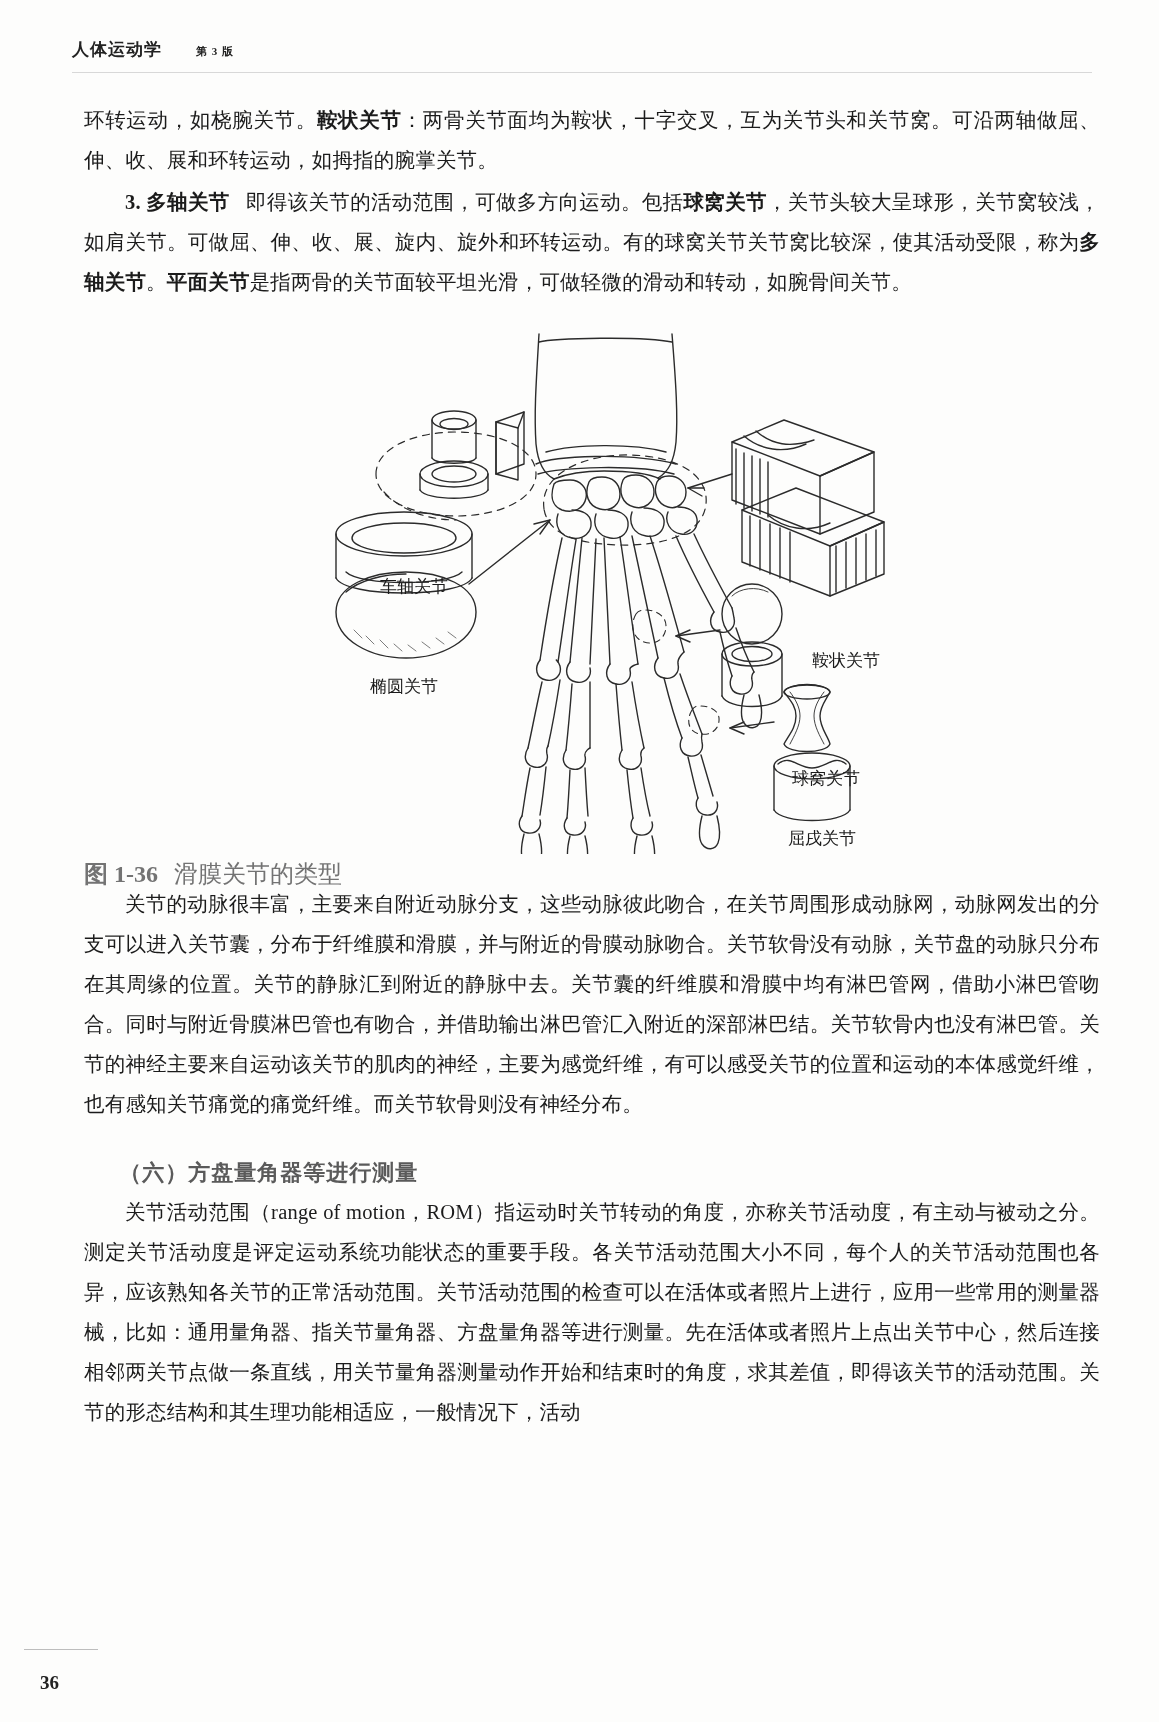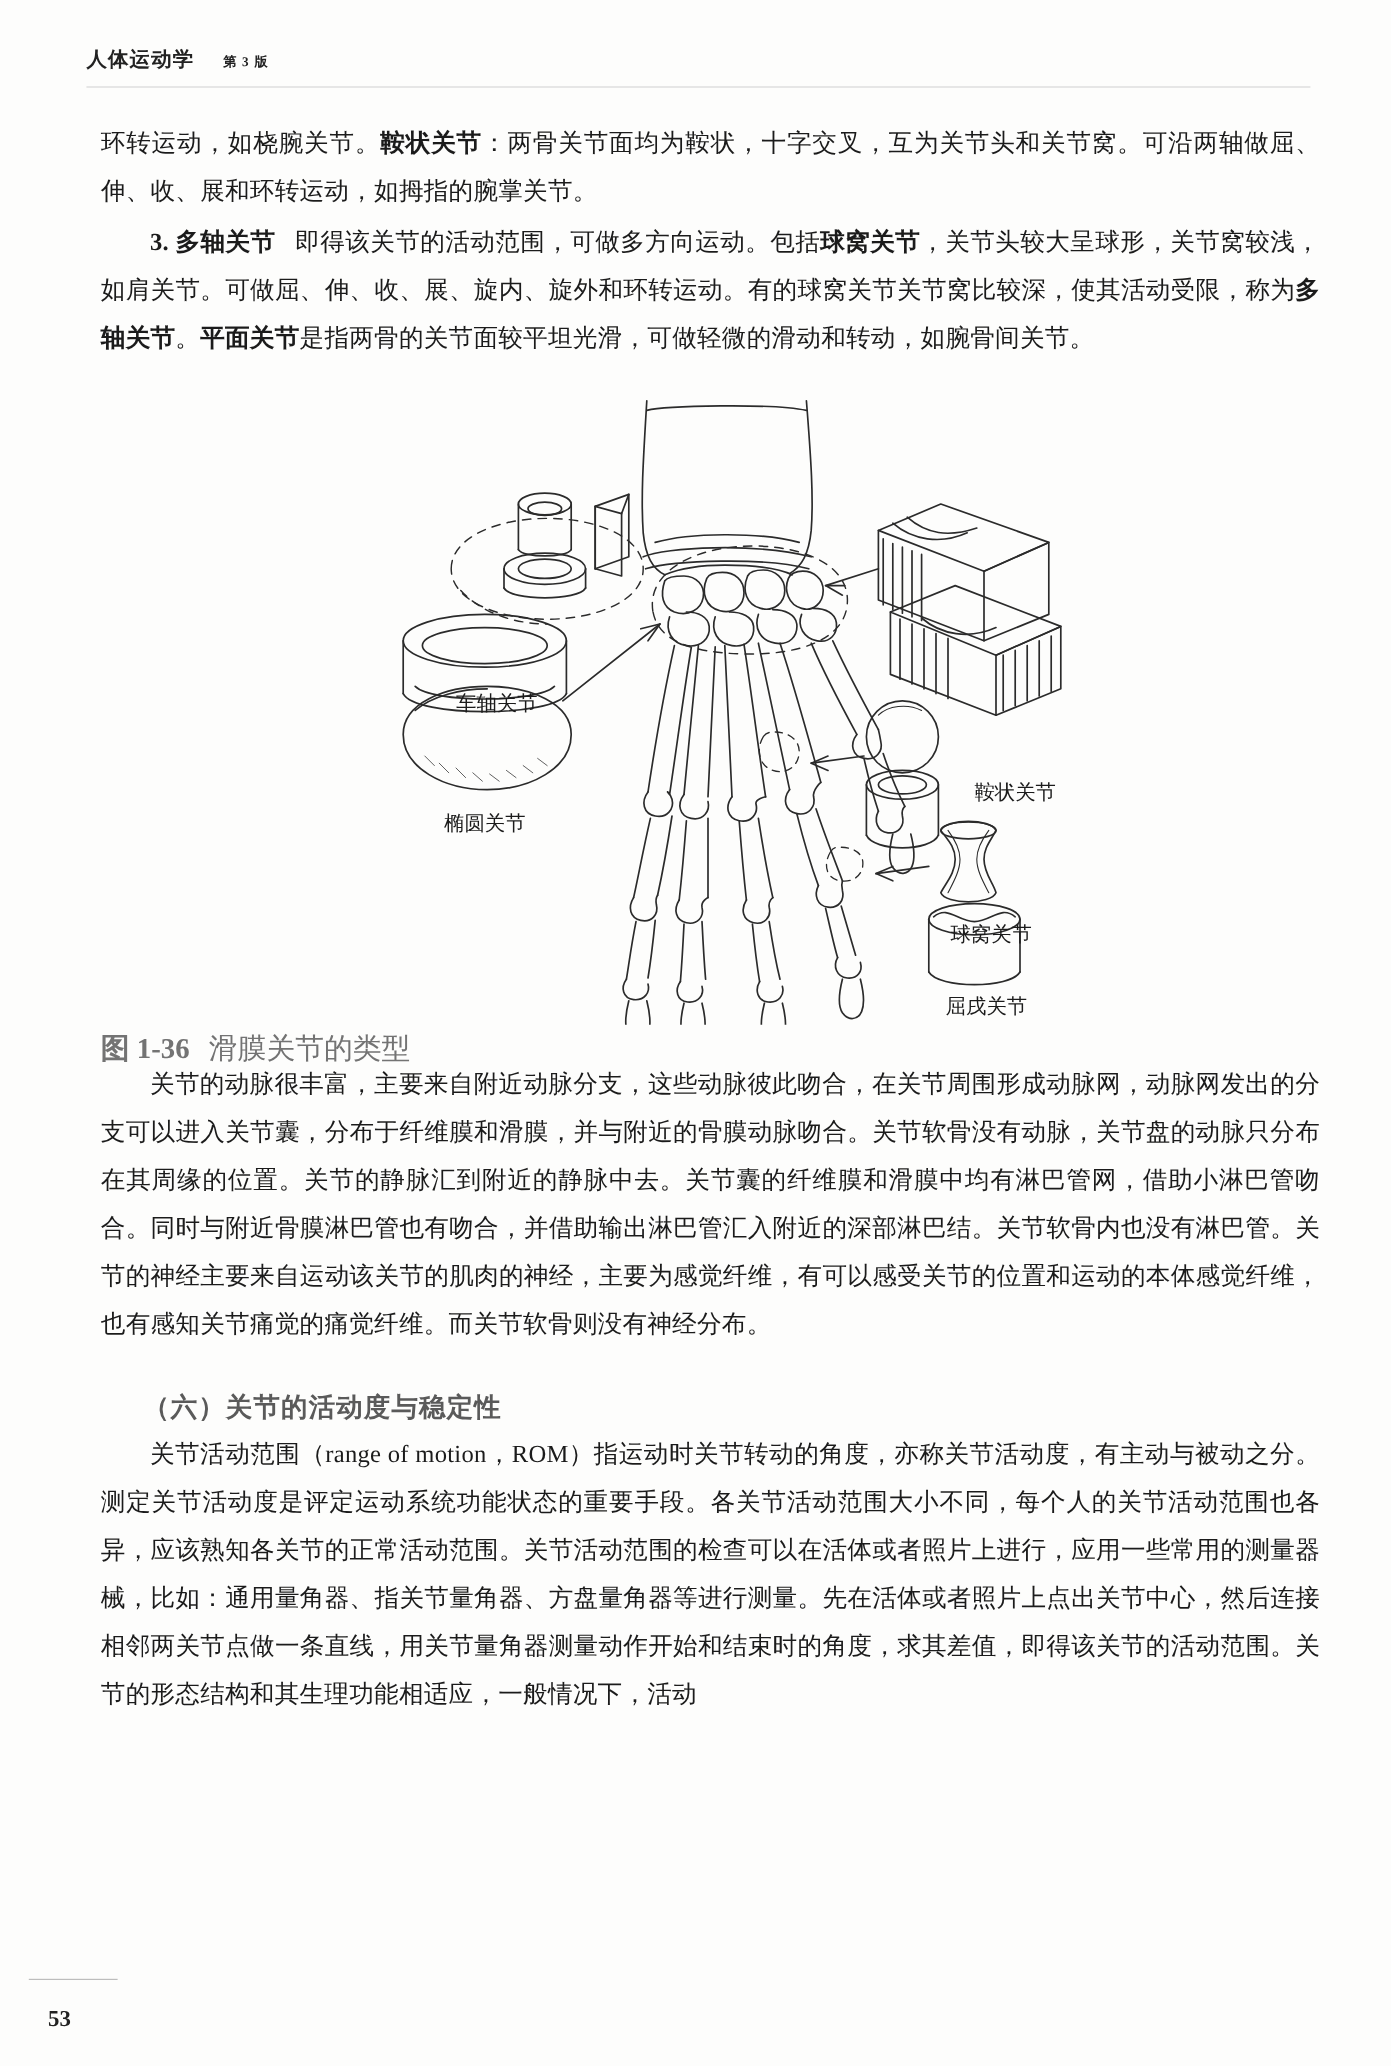--- a/index.html
+++ b/index.html
@@ -20,21 +20,21 @@
     inset: 0;
     background: #fdfdfc;
   }
   
   .runhead {
     position: absolute;
     left: 72px;
     top: 38px;
     display: flex;
     align-items: baseline;
-    gap: 24px;
+    gap: 34px;
   }
   .runhead .book-title {
     font-size: 17px;
     font-weight: bold;
     letter-spacing: 1px;
     color: #222;
   }
   .runhead .edition {
     font-size: 11px;
     font-weight: bold;
@@ -313,20 +313,20 @@
         <text class="svglabel" x="738" y="520" text-anchor="middle">屈戌关节</text>
       </svg>
 
       <div class="fig-caption">
         <span class="fig-num">图 1-36</span><span>滑膜关节的类型</span>
       </div>
     </div>
 
     <p class="body indent">关节的动脉很丰富，主要来自附近动脉分支，这些动脉彼此吻合，在关节周围形成动脉网，动脉网发出的分支可以进入关节囊，分布于纤维膜和滑膜，并与附近的骨膜动脉吻合。关节软骨没有动脉，关节盘的动脉只分布在其周缘的位置。关节的静脉汇到附近的静脉中去。关节囊的纤维膜和滑膜中均有淋巴管网，借助小淋巴管吻合。同时与附近骨膜淋巴管也有吻合，并借助输出淋巴管汇入附近的深部淋巴结。关节软骨内也没有淋巴管。关节的神经主要来自运动该关节的肌肉的神经，主要为感觉纤维，有可以感受关节的位置和运动的本体感觉纤维，也有感知关节痛觉的痛觉纤维。而关节软骨则没有神经分布。</p>
 
-    <h2 class="section">（六）关节的活动度与稳定性</h2>
+    <h2 class="section">（六）方盘量角器等进行测量</h2>
     <p class="body indent">关节活动范围（range of motion，ROM）指运动时关节转动的角度，亦称关节活动度，有主动与被动之分。测定关节活动度是评定运动系统功能状态的重要手段。各关节活动范围大小不同，每个人的关节活动范围也各异，应该熟知各关节的正常活动范围。关节活动范围的检查可以在活体或者照片上进行，应用一些常用的测量器械，比如：通用量角器、指关节量角器、方盘量角器等进行测量。先在活体或者照片上点出关节中心，然后连接相邻两关节点做一条直线，用关节量角器测量动作开始和结束时的角度，求其差值，即得该关节的活动范围。关节的形态结构和其生理功能相适应，一般情况下，活动</p>
 
   </div>
 
   <div class="rule-bottom"></div>
-  <div class="folio">53</div>
+  <div class="folio">36</div>
 </div>
 
 </body></html>

